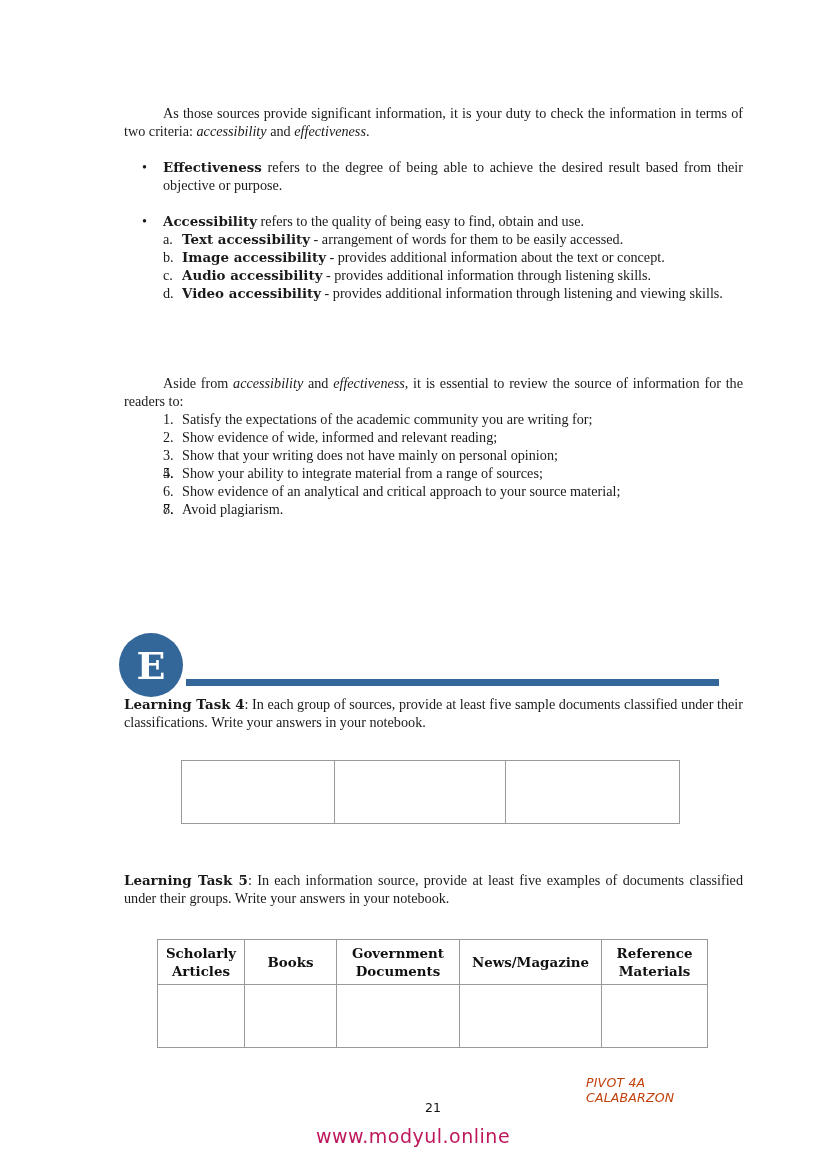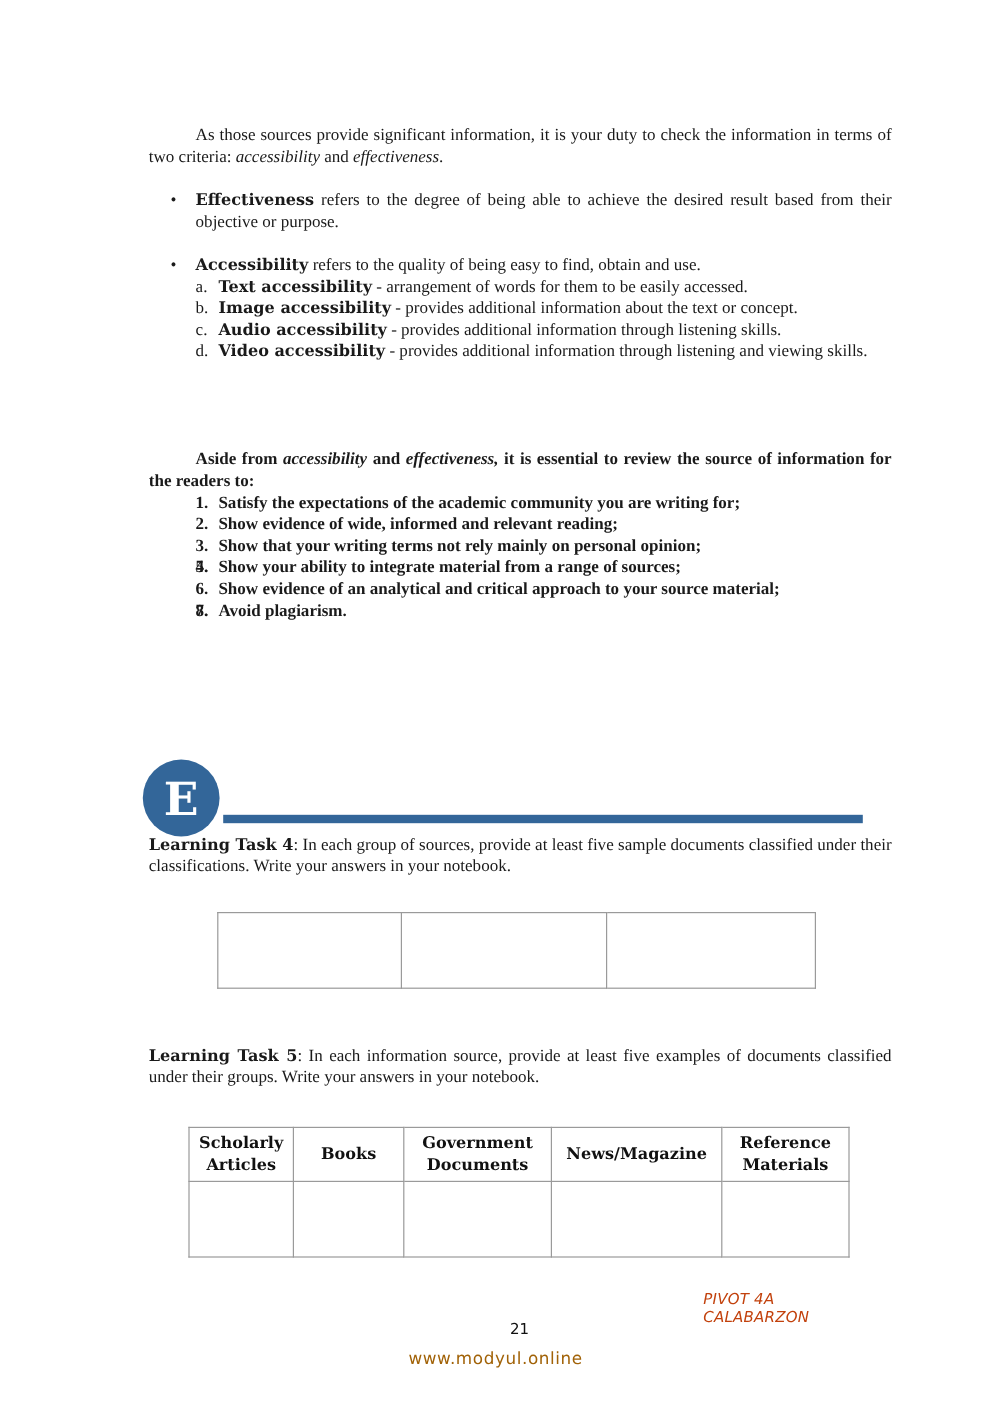--- a/index.html
+++ b/index.html
@@ -33,21 +33,21 @@
   .t4 td { height: 60px; }
   .t5 { left: 157px; top: 939px; width: 551px; }
   .t5 th { height: 40px; }
   .t5 td { height: 60px; }
 
   .footer-brand { position: absolute; left: 586px; top: 1075px; font-family: "DejaVu Sans", sans-serif;
                   font-style: italic; font-size: 12.5px; color: #c2410c; letter-spacing: 0.2px; }
   .page-num { position: absolute; left: 0; width: 866px; top: 1100px; text-align: center;
               font-family: "DejaVu Sans", sans-serif; font-size: 12.5px; color: #111; }
   .watermark { position: absolute; left: 0; width: 826px; top: 1125px; text-align: center;
-               font-family: "DejaVu Sans", sans-serif; font-size: 14px; color: #a16207; letter-spacing: 0.5px; }
+               font-family: "DejaVu Sans", sans-serif; font-size: 19px; color: #be185d; letter-spacing: 0.5px; }
 </style>
 </head>
 <body>
 
 <div class="page">
 
   <div class="txt" style="top:104px;">
     <p class="p indent">
       <span>As those sources provide significant information, it is your duty to check the information in terms of two criteria: </span><i>accessibility</i><span> and </span><i>effectiveness</i><span>.</span>
     </p>
@@ -76,27 +76,27 @@
     <p class="p sub">
       <span class="mk">c.</span>
       <b>Audio accessibility</b><span> - provides additional information through listening skills.</span>
     </p>
     <p class="p sub">
       <span class="mk">d.</span>
       <b>Video accessibility</b><span> - provides additional information through listening and viewing skills.</span>
     </p>
   </div>
 
-  <div class="txt" style="top:374px;font-weight:bold;">
+  <div class="txt" style="top:374px;">
     <p class="p indent">
       <span>Aside from </span><i>accessibility</i><span> and </span><i>effectiveness,</i><span> it is essential to review the source of information for the readers to:</span>
     </p>
     <p class="p num"><span class="mk">1.</span><span>Satisfy the expectations of the academic community you are writing for;</span></p>
     <p class="p num"><span class="mk">2.</span><span>Show evidence of wide, informed and relevant reading;</span></p>
-    <p class="p num"><span class="mk">3.</span><span>Show that your writing terms not rely mainly on personal opinion;</span></p>
+    <p class="p num"><span class="mk">3.</span><span>Show that your writing does not have mainly on personal opinion;</span></p>
     <p class="p num"><span class="mk">4.</span></p>
     <p class="p num"><span class="mk">5.</span><span>Show your ability to integrate material from a range of sources;</span></p>
     <p class="p num"><span class="mk">6.</span><span>Show evidence of an analytical and critical approach to your source material;</span></p>
     <p class="p num"><span class="mk">7.</span></p>
     <p class="p num"><span class="mk">8.</span><span>Avoid plagiarism.</span></p>
   </div>
 
   <div class="e-badge">
     <span>E</span>
   </div>

